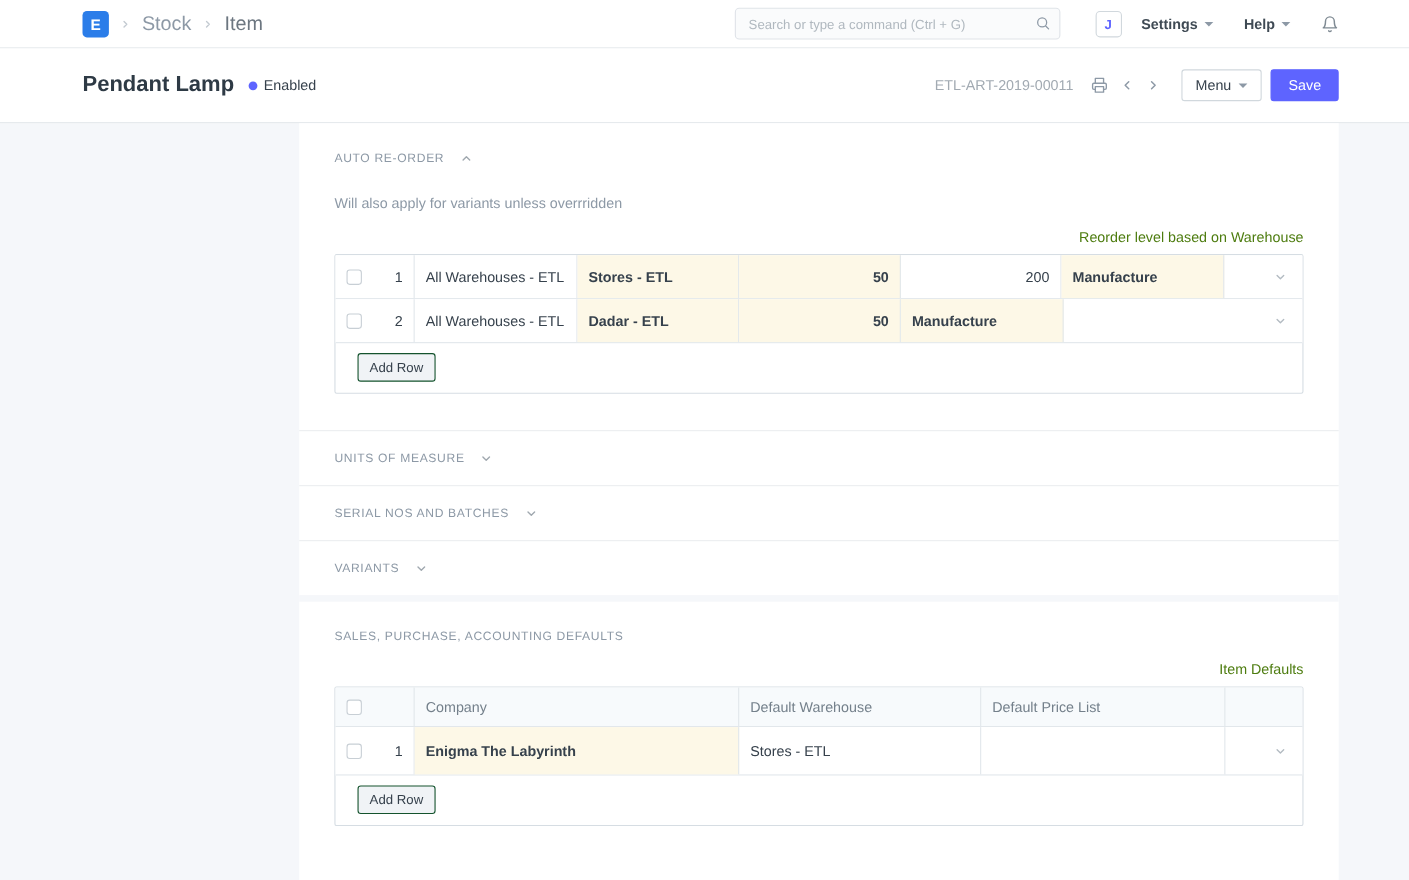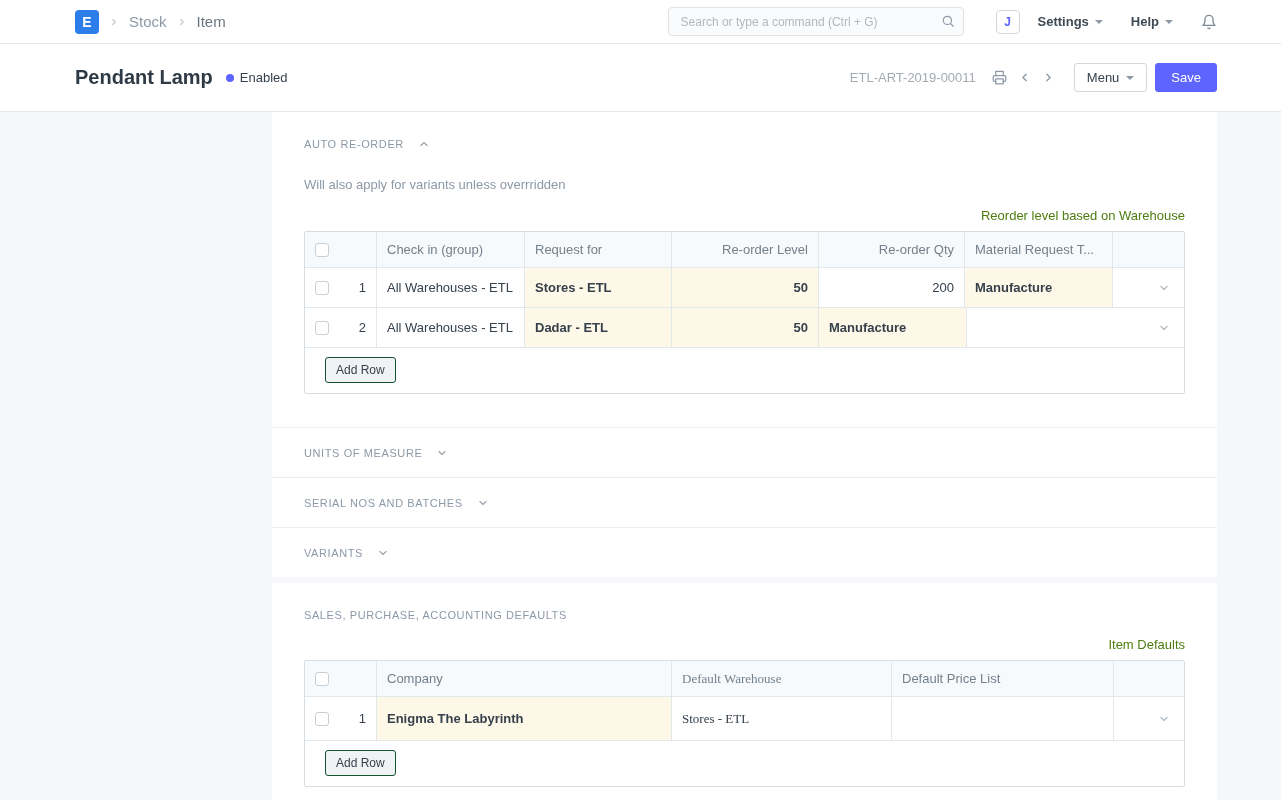--- a/index.html
+++ b/index.html
@@ -14,21 +14,21 @@
   .navbar {
     height:44px; background:#fff; border-bottom:1px solid #e4e8eb;
     display:flex; align-items:center; padding:0 64px 0 75px;
   }
   .nav-left { display:flex; align-items:center; gap:10px; }
   .logo {
     width:24px; height:24px; border-radius:4px; background:#2b7de9;
     color:#fff; font-weight:bold; font-size:14px;
     display:flex; align-items:center; justify-content:center; cursor:pointer;
   }
-  .crumb { color:#8d99a6; font-size:15px; cursor:pointer; }
+  .crumb { color:#8d99a6; font-size:18px; cursor:pointer; }
   .crumb.current { color:#6c7680; }
   .sep-ico { display:flex; align-items:center; }
   .nav-right { margin-left:auto; display:flex; align-items:center; }
   .search { position:relative; width:296px; height:29px; margin-right:32px; }
   .search input {
     width:100%; height:100%; border:1px solid #dfe3e8; background:#fafbfc;
     border-radius:4px; padding:0 30px 0 12px; font-size:12px;
     font-family:inherit; color:#36414c; outline:none;
   }
   .search input::placeholder { color:#b0b8bf; }
@@ -107,21 +107,21 @@
   .expand { justify-content:flex-end; padding-right:14px; cursor:pointer; }
   .checkbox {
     width:14px; height:14px; border:1px solid #c8cfd5; border-radius:3px;
     background:#fff; cursor:pointer; flex:none;
   }
   .idx { margin-left:auto; color:#36414c; }
   
   .c0 { width:72px; } .c1 { width:148px; } .c2 { width:147px; }
   .c3 { width:147px; } .c4 { width:146px; } .c5 { width:148px; } .c6 { flex:1; }
   
-  .d0 { width:72px; } .d1 { width:295px; } .d2 { width:220px;font-family:Liberation Serif, serif; }
+  .d0 { width:72px; } .d1 { width:295px; } .d2 { width:220px; }
   .d3 { width:222px; } .d4 { flex:1; }
   .grid-footer { padding:9px 20px 10px; }
   .btn-xs {
     font-family:inherit; font-size:12px; padding:5px 10px; background:#f0f3f6;
     border:1px solid #14532d; border-radius:3px; color:#36414c; cursor:pointer;
   }
 </style>
 </head>
 <body>
 
@@ -215,31 +215,20 @@
           <span class="chev">
             <svg width="12" height="12" viewBox="0 0 24 24" fill="none" stroke="#a0a8af" stroke-width="2.5" stroke-linecap="round" stroke-linejoin="round">
                 <polyline points="6 15 12 9 18 15"></polyline>
               </svg>
           </span>
         </div>
         <p class="desc">Will also apply for variants unless overrridden</p>
         <div class="field-label">Reorder level based on Warehouse</div>
 
         <div class="grid">
-          <div class="grid-row grid-header">
-            <div class="cell c0">
-              <span class="checkbox"></span>
-            </div>
-            <div class="cell c1">Check in (group)</div>
-            <div class="cell c2">Request for</div>
-            <div class="cell c3 num">Re-order Level</div>
-            <div class="cell c4 num">Re-order Qty</div>
-            <div class="cell c5">Material Request T...</div>
-            <div class="cell c6"></div>
-          </div>
 
           <div class="grid-row grid-data">
             <div class="cell c0">
               <span class="checkbox"></span>
               <span class="idx">1</span>
             </div>
             <div class="cell c1">All Warehouses - ETL</div>
             <div class="cell c2 editable">Stores - ETL</div>
             <div class="cell c3 num editable">50</div>
             <div class="cell c4 num">200</div>

